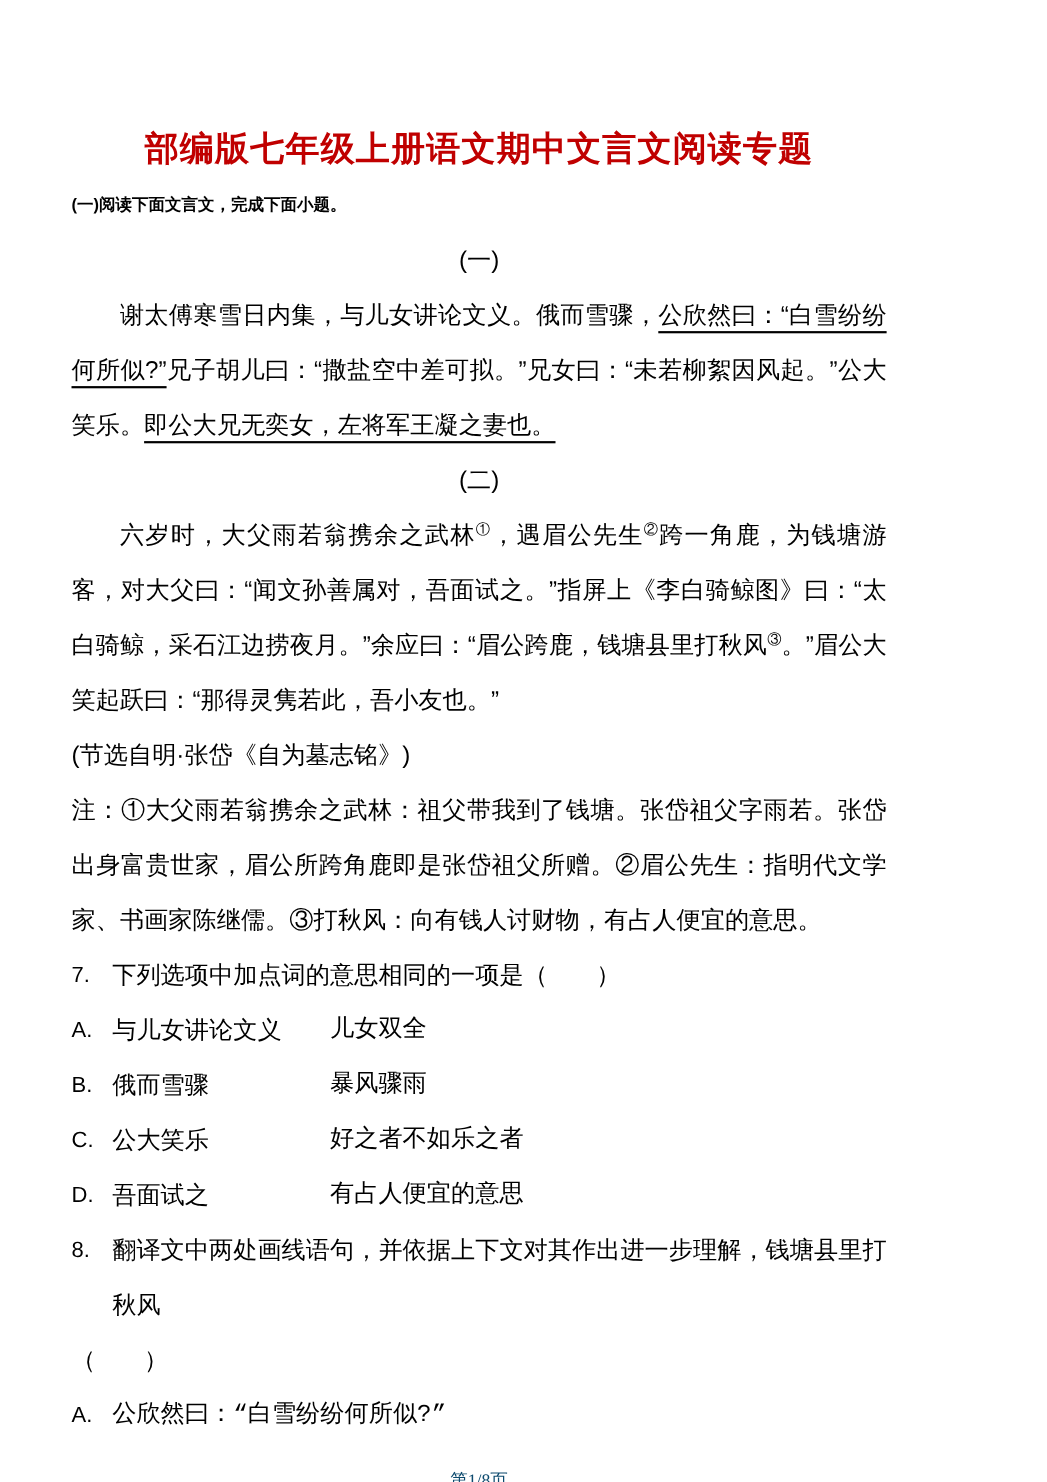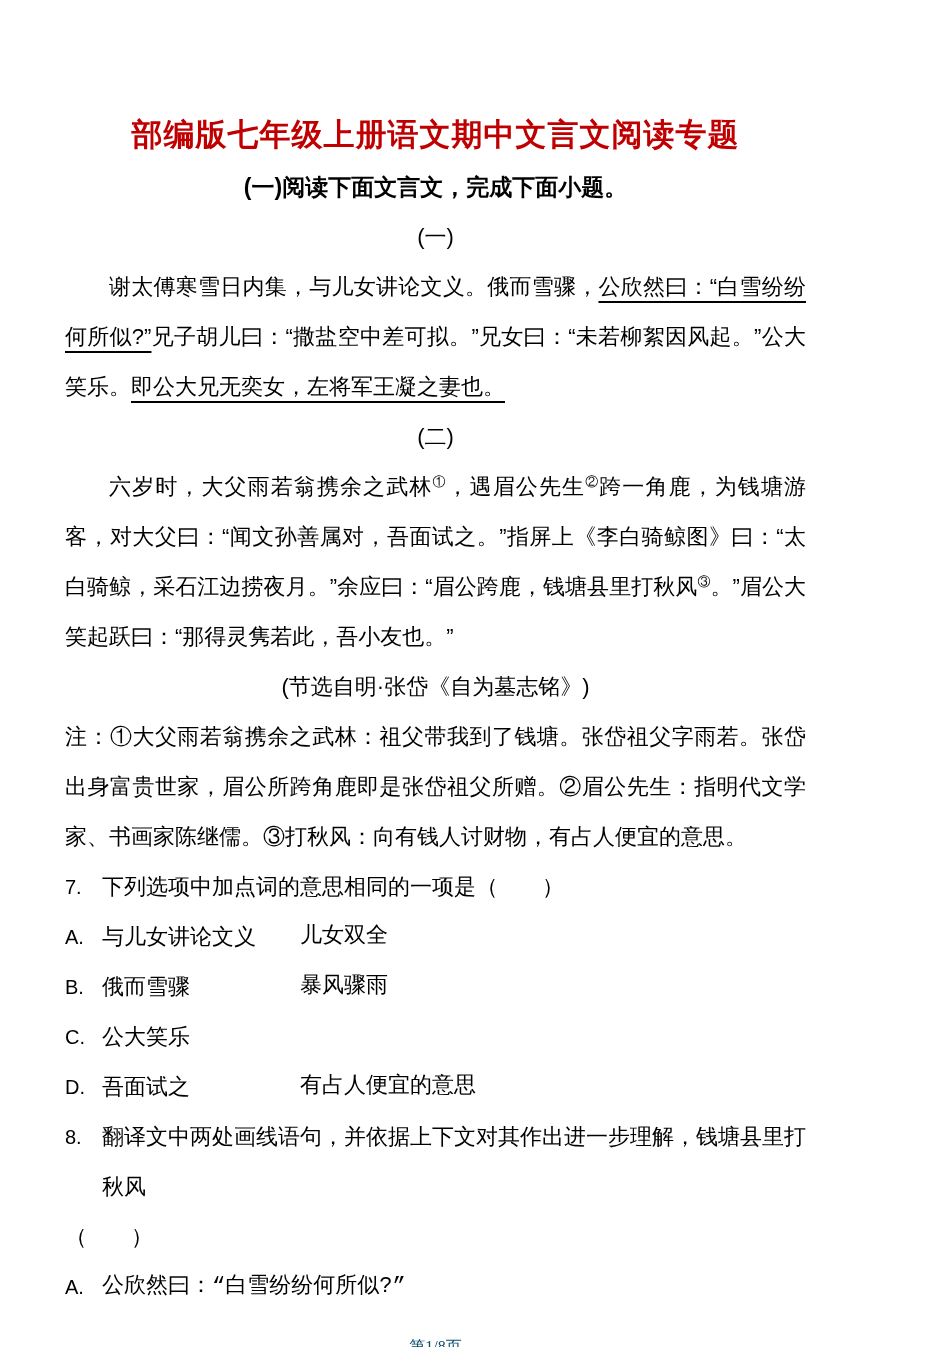--- a/index.html
+++ b/index.html
@@ -21,24 +21,23 @@
   }
   .doc-title {
     font-size: 31px;
     font-weight: bold;
     color: #c00000;
     text-align: center;
     line-height: 54px;
     letter-spacing: 1px;
   }
   .section-intro {
-    font-size: 23px;
+    font-size: 15px;
     font-weight: bold;
     line-height: 50px;
-    text-align: center;
   }
   .center-label {
     font-size: 22px;
     text-align: center;
     line-height: 50px;
   }
   .body-para {
     font-size: 22px;
     line-height: 50px;
     text-align: justify;
@@ -50,21 +49,21 @@
     text-decoration-thickness: 1.5px;
   }
   .note-ref {
     font-size: 13px;
     vertical-align: super;
     line-height: 0;
   }
   .attribution {
     font-size: 22px;
     line-height: 50px;
-    text-align: center;
+    text-align: left;
   }
   .q-row {
     display: flex;
     align-items: flex-start;
     font-size: 22px;
     line-height: 50px;
   }
   .q-num {
     flex: 0 0 37px;
     font-size: 20px;
@@ -127,20 +126,21 @@
     <span class="opt-comparison">儿女双全</span>
   </div>
   <div class="opt-row">
     <span class="opt-label">B.</span>
     <span class="opt-phrase">俄而雪骤</span>
     <span class="opt-comparison">暴风骤雨</span>
   </div>
   <div class="opt-row">
     <span class="opt-label">C.</span>
     <span class="opt-phrase">公大笑乐</span>
+    <span class="opt-comparison">好之者不如乐之者</span>
   </div>
   <div class="opt-row">
     <span class="opt-label">D.</span>
     <span class="opt-phrase">吾面试之</span>
     <span class="opt-comparison">有占人便宜的意思</span>
   </div>
 
   <div class="q-row">
     <span class="q-num">8.</span>
     <span class="q-stem">翻译文中两处画线语句，并依据上下文对其作出进一步理解，钱塘县里打秋风</span>

